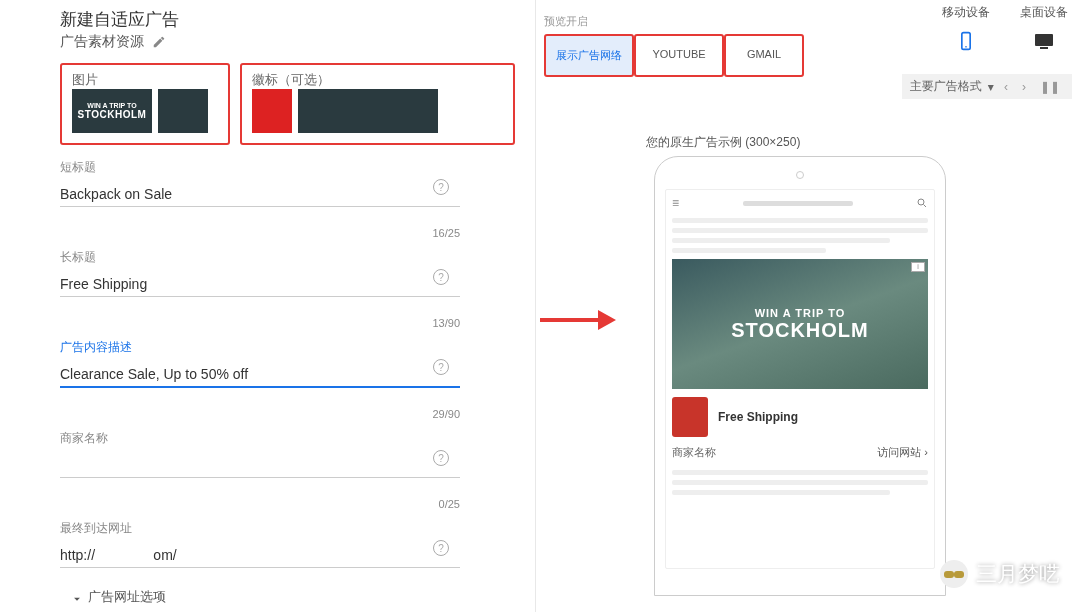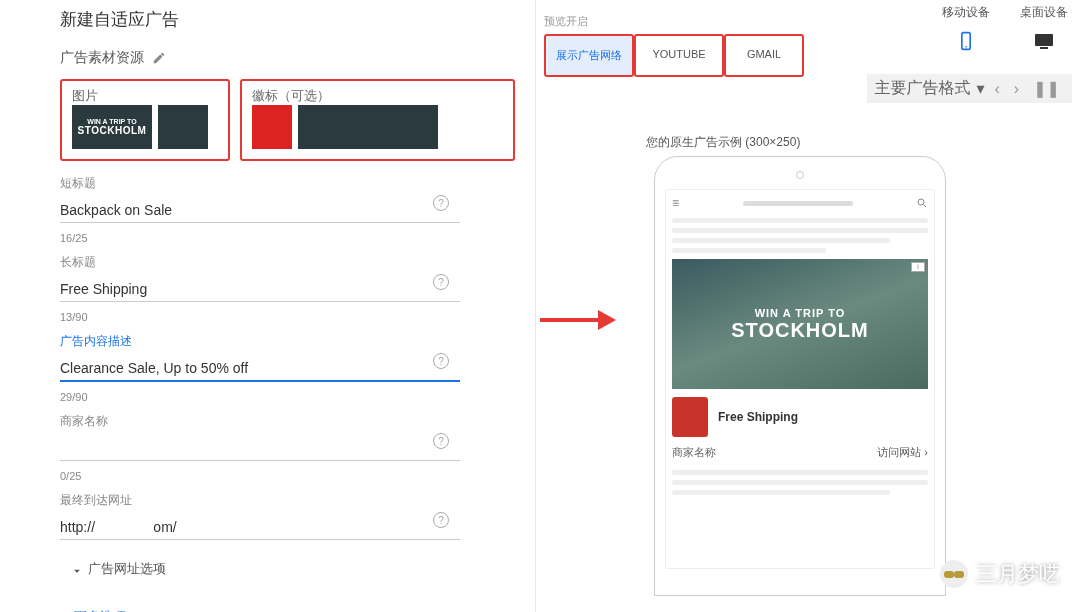--- a/index.html
+++ b/index.html
@@ -1,54 +1,54 @@
 <!DOCTYPE html>
 <html><head>
 <meta charset="utf-8">
 <style>
 *{box-sizing:border-box;margin:0;padding:0;font-family:Arial,"Microsoft YaHei",sans-serif}
 body{background:#fff;width:1078px;height:612px;position:relative;overflow:hidden}
 .main{display:flex;height:612px}
 .left{width:536px;padding:8px 20px 0 60px;border-right:1px solid #e8e8e8;overflow:hidden}
 .right{flex:1;position:relative;background:#fff}
-.title{font-size:17px;color:#333;margin-bottom:18px}
+.title{font-size:17px;color:#333;margin-bottom:2px}
 .subtitle{font-size:14px;color:#555;display:flex;align-items:center;gap:8px;margin-bottom:12px}
 .asset-row{display:flex;gap:10px;margin-bottom:14px}
 .asset-box{border:2px solid #e53935;border-radius:3px;padding:6px 10px 10px 10px}
 .box1{width:170px}
 .box2{flex:1}
 .asset-label{font-size:13px;color:#666;}
 .thumbs{display:flex;gap:6px}
 .thumb{background:#2a3a3f;height:44px;position:relative;overflow:hidden;display:flex;align-items:center;justify-content:center}
 .thumb.w1{width:80px}
 .thumb.w2{width:50px}
 .thumb.red{background:#d22;width:40px}
 .thumb.wide{width:140px}
 .stock-txt{color:#fff;font-size:7px;text-align:center;line-height:1.1;font-weight:bold}
 .stock-txt .big{font-size:10px;letter-spacing:.5px}
 .field{margin-bottom:10px;position:relative}
 .flabel{font-size:12px;color:#888;margin-bottom:6px}
 .flabel.blue{color:#1a73e8}
 .finput{width:400px;border:none;border-bottom:1px solid #ccc;padding:4px 0;font-size:14px;color:#333;outline:none}
 .finput.blue{border-bottom:2px solid #1a73e8}
-.counter{font-size:11px;color:#888;text-align:left;width:400px;margin-top:9px}
+.counter{font-size:11px;color:#888;text-align:right;width:400px;margin-top:20px}
 .help{position:absolute;right:66px;top:20px;width:16px;height:16px;border:1px solid #aaa;border-radius:50%;color:#aaa;font-size:10px;display:flex;align-items:center;justify-content:center}
 .expand{display:flex;align-items:flex-end;gap:4px;font-size:13px;color:#555;margin-top:20px;margin-left:10px}
 .more{color:#1a73e8;font-size:13px;margin-top:30px;margin-left:14px}
 
 .preview-head{position:absolute;top:14px;left:8px;font-size:11px;color:#999}
 .device-tabs{position:absolute;top:4px;right:10px;display:flex;gap:30px;font-size:12px;color:#555}
 .dtab{text-align:left}
 .dtab svg{display:block;margin:8px auto 0}
 .placement-row{position:absolute;top:34px;left:8px;display:flex;}
 .ptab{border:2px solid #e53935;border-radius:3px;padding:12px 0;width:90px;text-align:center;font-size:11px;color:#555}
 .ptab.active{background:#e3edfb;color:#1a73e8;border-color:#e53935}
 .ptab.y{width:90px}
 .ptab.g{width:80px}
-.format-bar{position:absolute;top:74px;right:6px;display:flex;align-items:center;gap:6px;background:#f1f1f1;padding:4px 8px;font-size:16px;color:#666}
+.format-bar{position:absolute;top:74px;right:6px;display:flex;align-items:center;gap:6px;background:#f1f1f1;padding:4px 8px;font-size:12px;color:#666}
 .format-bar .arr{color:#999;padding:0 4px;cursor:pointer}
 .caption{position:absolute;top:134px;left:110px;font-size:12px;color:#555}
 .phone{position:absolute;top:156px;left:118px;width:292px;height:440px;border:1px solid #ccc;border-radius:24px 24px 0 0;background:#fff;padding:14px 10px 0 10px}
 .speaker{width:8px;height:8px;border:1px solid #ccc;border-radius:50%;margin:0 auto 10px}
 .screen{border:1px solid #eee;border-radius:2px;padding:6px;height:380px;overflow:hidden}
 .sbar{display:flex;align-items:center;justify-content:space-between;margin-bottom:8px}
 .sbar .ham{color:#888;font-size:12px}
 .sbar .line{width:110px;height:5px;background:#ddd;border-radius:2px}
 .sbar .mag{color:#888}
 .grey{height:5px;background:#eee;margin:5px 0;border-radius:2px}

